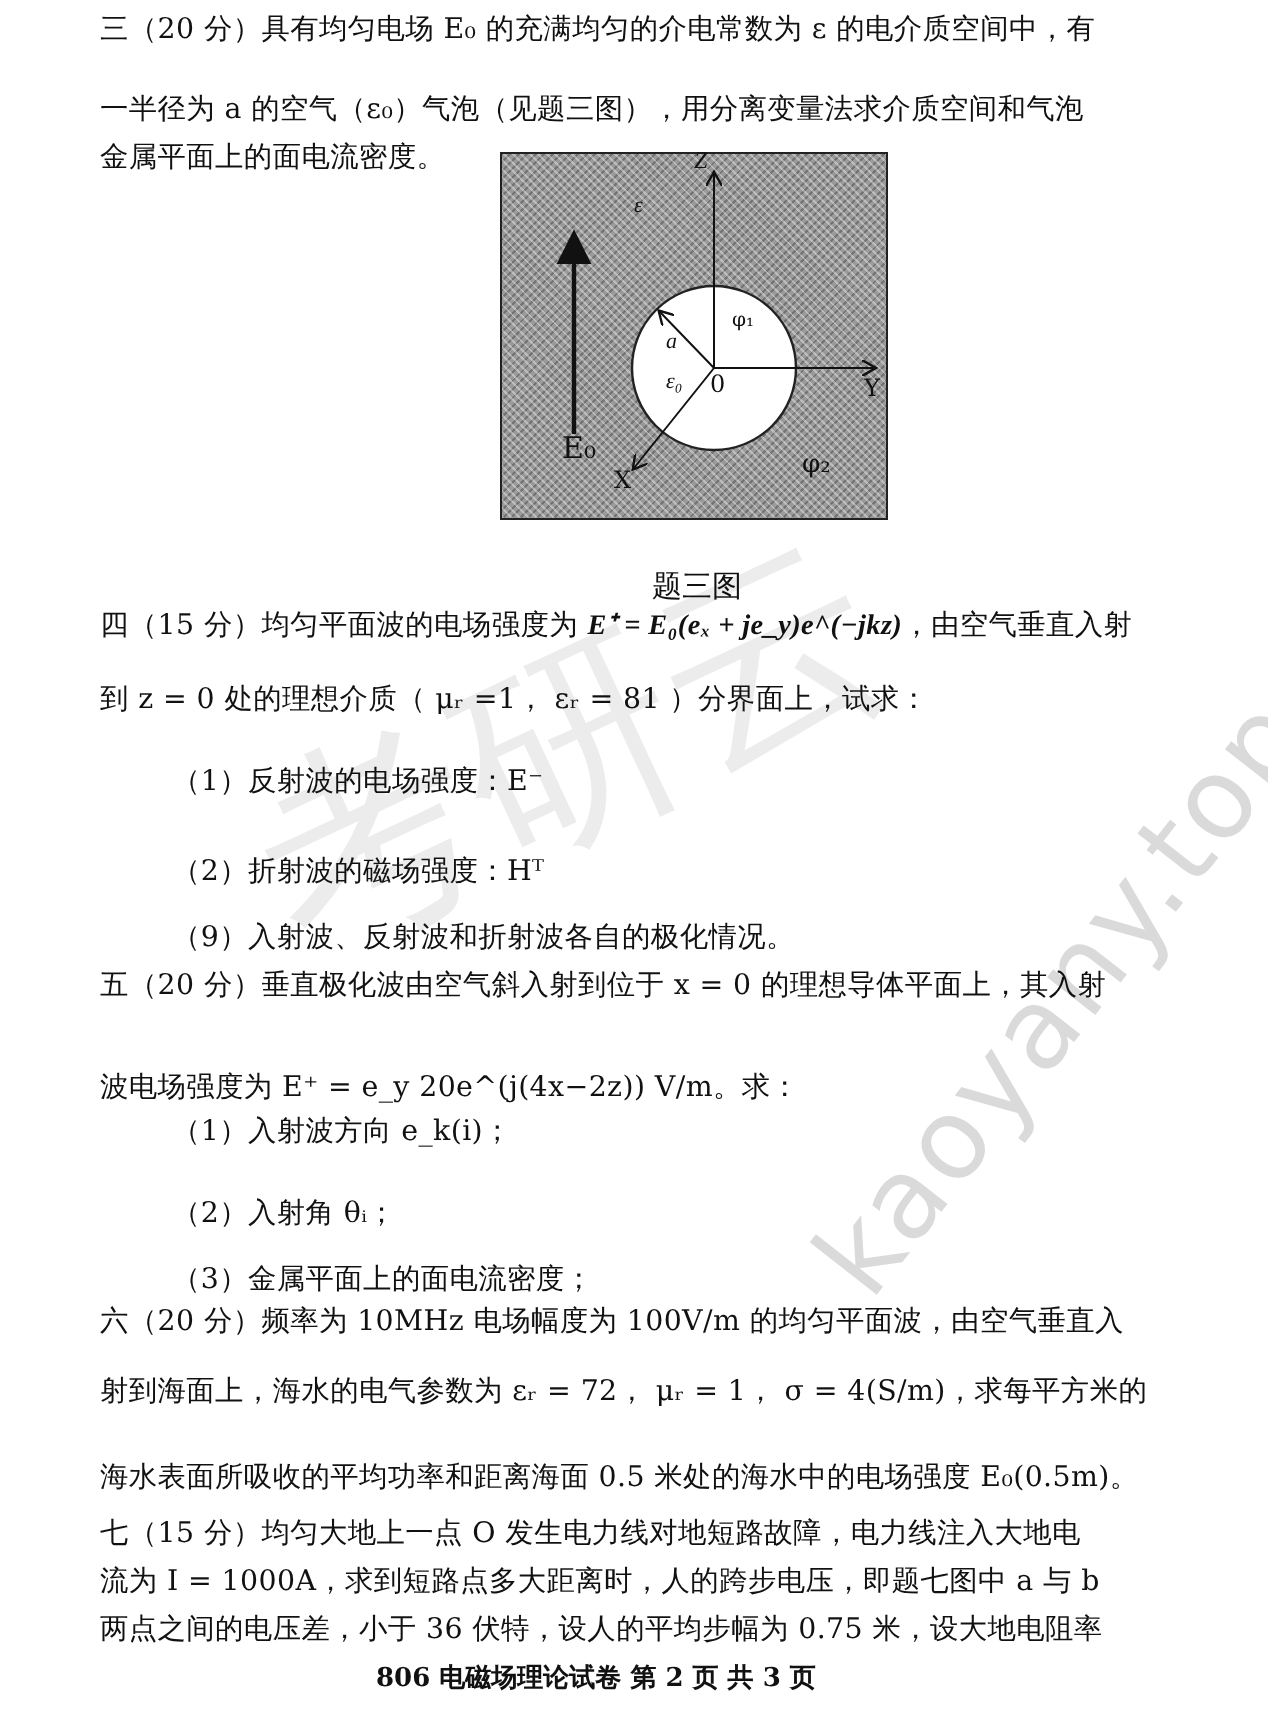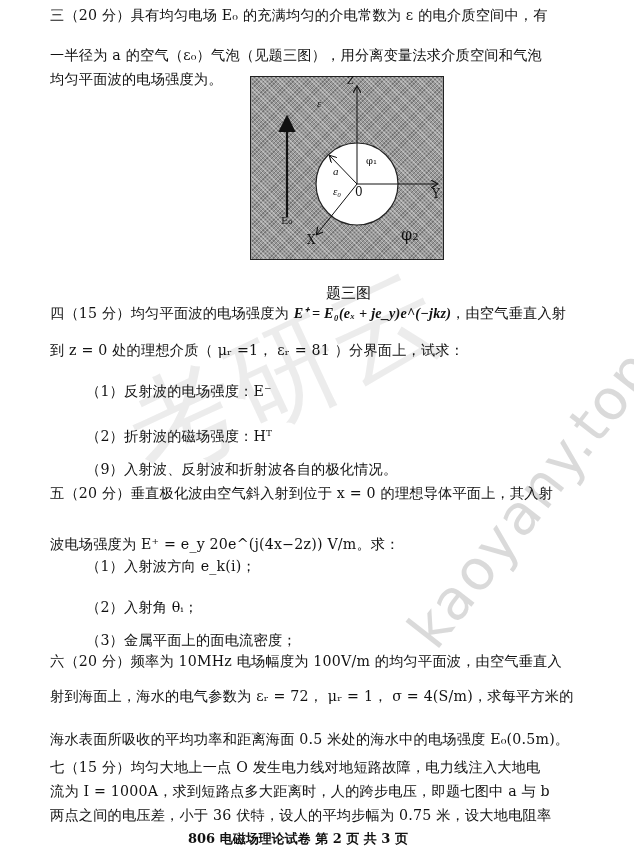--- a/index.html
+++ b/index.html
@@ -36,21 +36,21 @@
   }
 </style>
 </head>
 <body>
 
 <div class="wm2" style="left:120px; top:300px;">考研云</div>
 <div class="wm" style="left:395px; top:620px;">kaoyany.top</div>
 
 <div class="line" style="top:6px;">三（20 分）具有均匀电场 E₀ 的充满均匀的介电常数为 ε 的电介质空间中，有</div>
 <div class="line" style="top:46px;">一半径为 a 的空气（ε₀）气泡（见题三图），用分离变量法求介质空间和气泡</div>
-<div class="line" style="top:70px;">均匀平面波的电场强度为。</div>
+<div class="line" style="top:70px;">金属平面上的面电流密度。</div>
 
 <div class="fig">
   <svg width="194" height="184" viewBox="0 0 194 184">
     <defs>
       <marker id="ah" markerWidth="8" markerHeight="8" refX="6" refY="4" orient="auto">
         <path d="M0,0 L7,4 L0,8" fill="none" stroke="#111" stroke-width="1.2"></path>
       </marker>
       <marker id="ahs" markerWidth="8" markerHeight="8" refX="6" refY="4" orient="auto">
         <path d="M0,0 L8,4 L0,8 Z" fill="#111"></path>
       </marker>
@@ -63,22 +63,22 @@
     <line x1="36" y1="140" x2="36" y2="42" stroke="#111" stroke-width="2.2" marker-end="url(#ahs)"></line>
   </svg>
   <span style="position:absolute; left:96px; top:-4px; font-size:12px;" class="m">Z</span>
   <span style="position:absolute; left:181px; top:110px; font-size:12px;">Y</span>
   <span style="position:absolute; left:56px; top:156px; font-size:12px;">X</span>
   <span style="position:absolute; left:104px; top:108px; font-size:12px;">0</span>
   <span style="position:absolute; left:66px; top:20px; font-size:11px;" class="m">ε</span>
   <span style="position:absolute; left:82px; top:108px; font-size:11px;" class="m">ε₀</span>
   <span style="position:absolute; left:82px; top:88px; font-size:11px;" class="m">a</span>
   <span style="position:absolute; left:115px; top:78px; font-size:10px;">φ₁</span>
-  <span style="position:absolute; left:150px; top:148px; font-size:16px;">φ₂</span>
-  <span style="position:absolute; left:30px; top:138px; font-size:10px;">E₀</span>
+  <span style="position:absolute; left:150px; top:148px; font-size:13px;">φ₂</span>
+  <span style="position:absolute; left:30px; top:138px; font-size:15px;">E₀</span>
 </div>
 <div class="caption">题三图</div>
 
 <div class="line" style="top:304px;">
   <span>四（15 分）均匀平面波的电场强度为 </span><span class="b">E⁺ = E₀(eₓ + je_y)e^(−jkz)</span><span>，由空气垂直入射</span>
 </div>
 <div class="line" style="top:341px;">到 z = 0 处的理想介质（ μᵣ =1， εᵣ = 81 ）分界面上，试求：</div>
 <div class="line indent" style="top:382px;">（1）反射波的电场强度：E⁻</div>
 <div class="line indent" style="top:427px;">（2）折射波的磁场强度：Hᵀ</div>
 <div class="line indent" style="top:460px;">（9）入射波、反射波和折射波各自的极化情况。</div>

